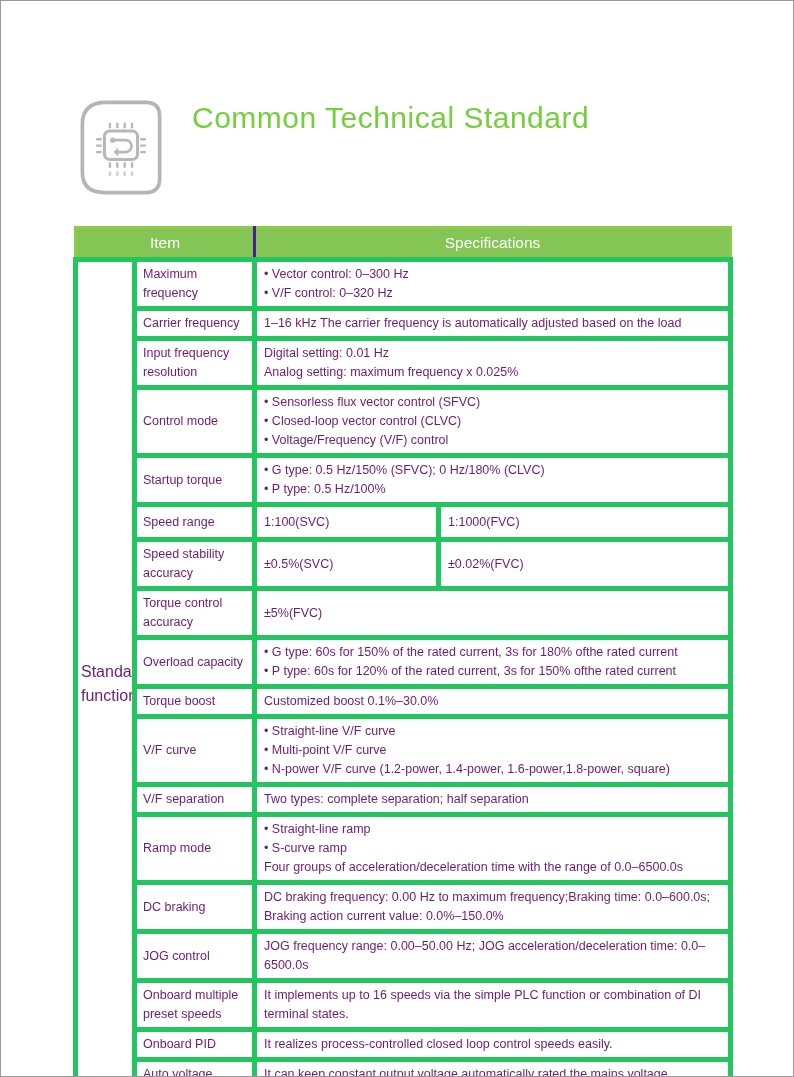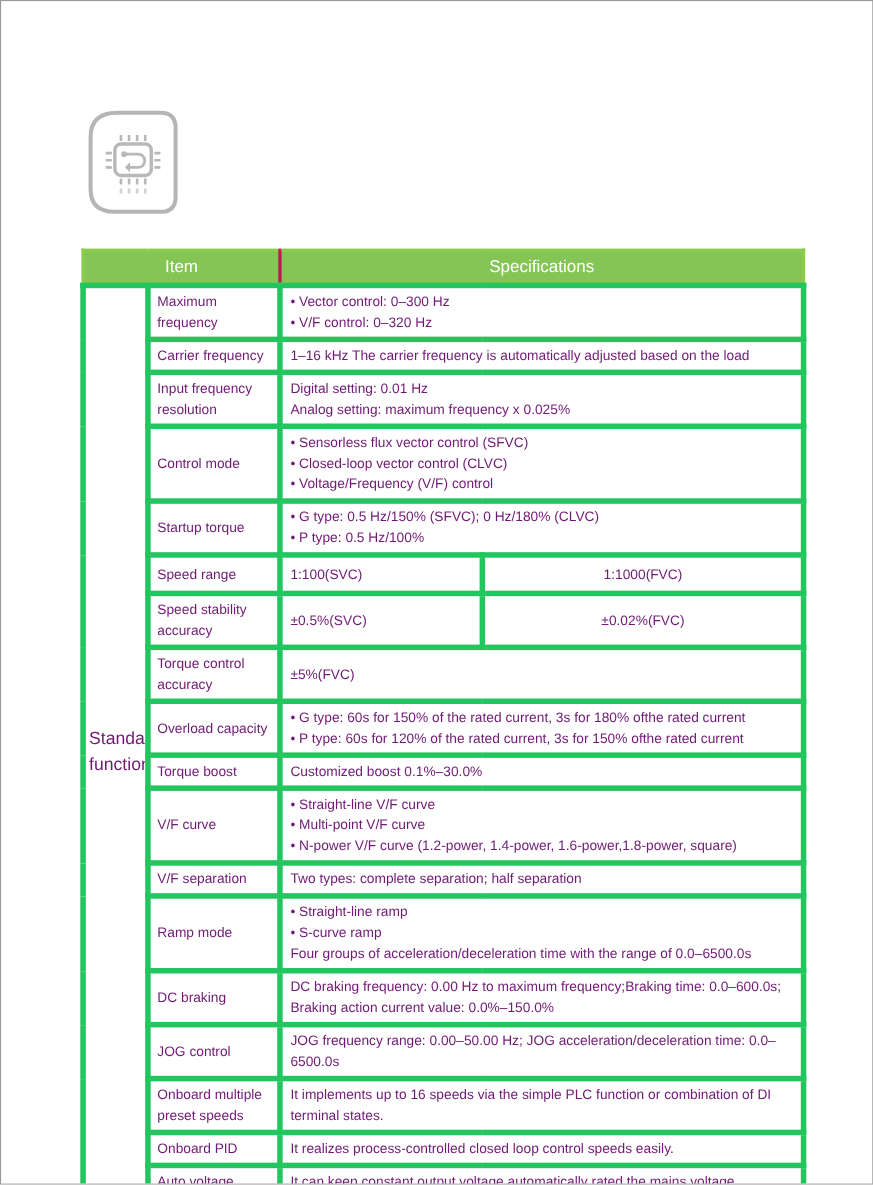--- a/index.html
+++ b/index.html
@@ -36,38 +36,38 @@
   }
   .spec-table th {
     background: #85c556;
     color: #ffffff;
     font-weight: 400;
     font-size: 15.5px;
     height: 25px;
     padding: 1px 0 2px 0;
     border-bottom: 3px solid #ffffff;
   }
-  .spec-table th.spec-th { border-left: 3px solid #be185d; }
+  .spec-table th.spec-th { border-left: 3px solid #4c1d95; }
   .spec-table td {
     border: 5px solid #22c55e;
     font-size: 12.5px;
     color: #701a75;
     line-height: 1.52;
     vertical-align: middle;
     padding: 3px 7px;
     overflow: hidden;
   }
   .spec-table td.cat {
     text-align: center;
     font-size: 16px;
     padding: 2px 3px;
   }
   .spec-table td.item { padding-left: 6px; }
   .spec-table td.split { height: 24px; }
-  .spec-table td.split.right { text-align: center; }
+  .spec-table td.split.right { text-align: left; }
   .line { min-height: 19px; }
   .footnote {
     margin: 9px 0 0 75px;
     font-size: 12px;
     letter-spacing: 0.4px;
     color: #ec4899;
     font-style: italic;
   }
 </style>
 </head>
@@ -89,20 +89,21 @@
 
         <path d="M23 43 h6 M23 50 h6 M23 57 h6" stroke="#b8b8b8" stroke-width="2.6"></path>
 
         <path d="M71 43 h6 M71 50 h6 M71 57 h6" stroke="#b8b8b8" stroke-width="2.6"></path>
 
         <circle cx="41" cy="44" r="2.8" fill="#b8b8b8"></circle>
         <path d="M41 44 h14 a6.5 6.5 0 0 1 0 13 h-12" stroke="#b8b8b8" stroke-width="2.8" fill="none"></path>
         <path d="M46 52 l-5 5 l5 5 z" fill="#b8b8b8" transform="translate(1,0)"></path>
       </svg>
     </span>
+    <h1 class="page-title">Common Technical Standard</h1>
   </div>
 
   <table class="spec-table">
     <colgroup>
       <col style="width:59px">
       <col style="width:120px">
       <col style="width:184px">
       <col style="width:292px">
     </colgroup>
     <thead>

